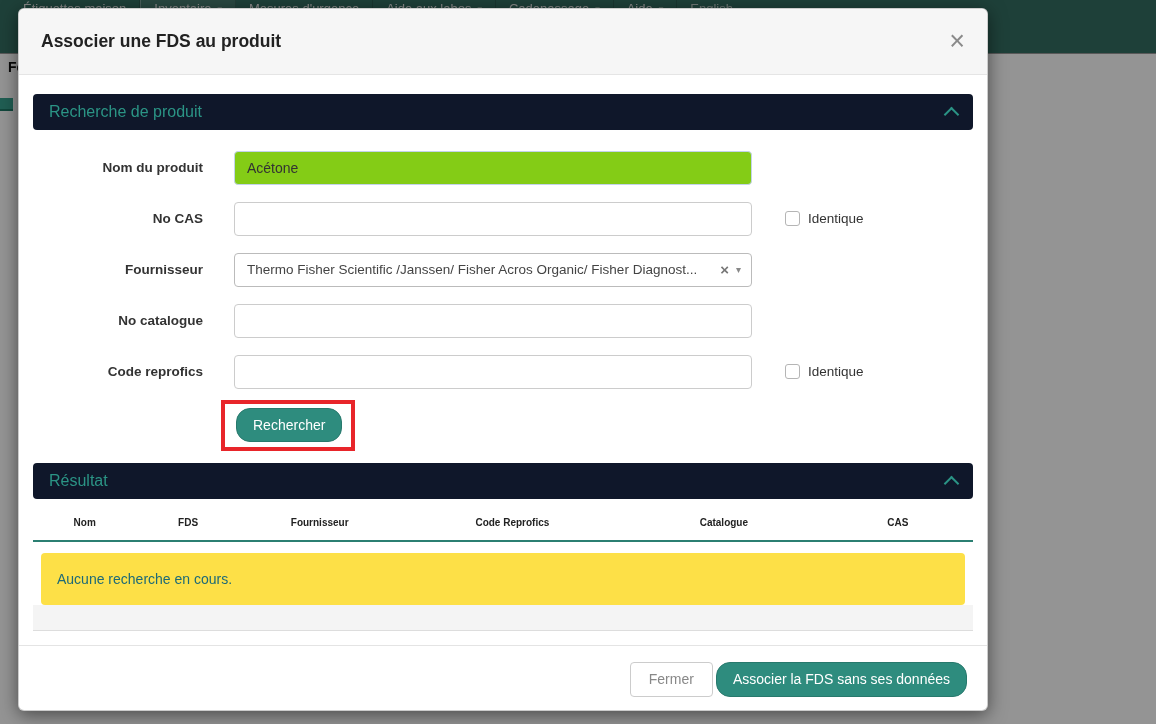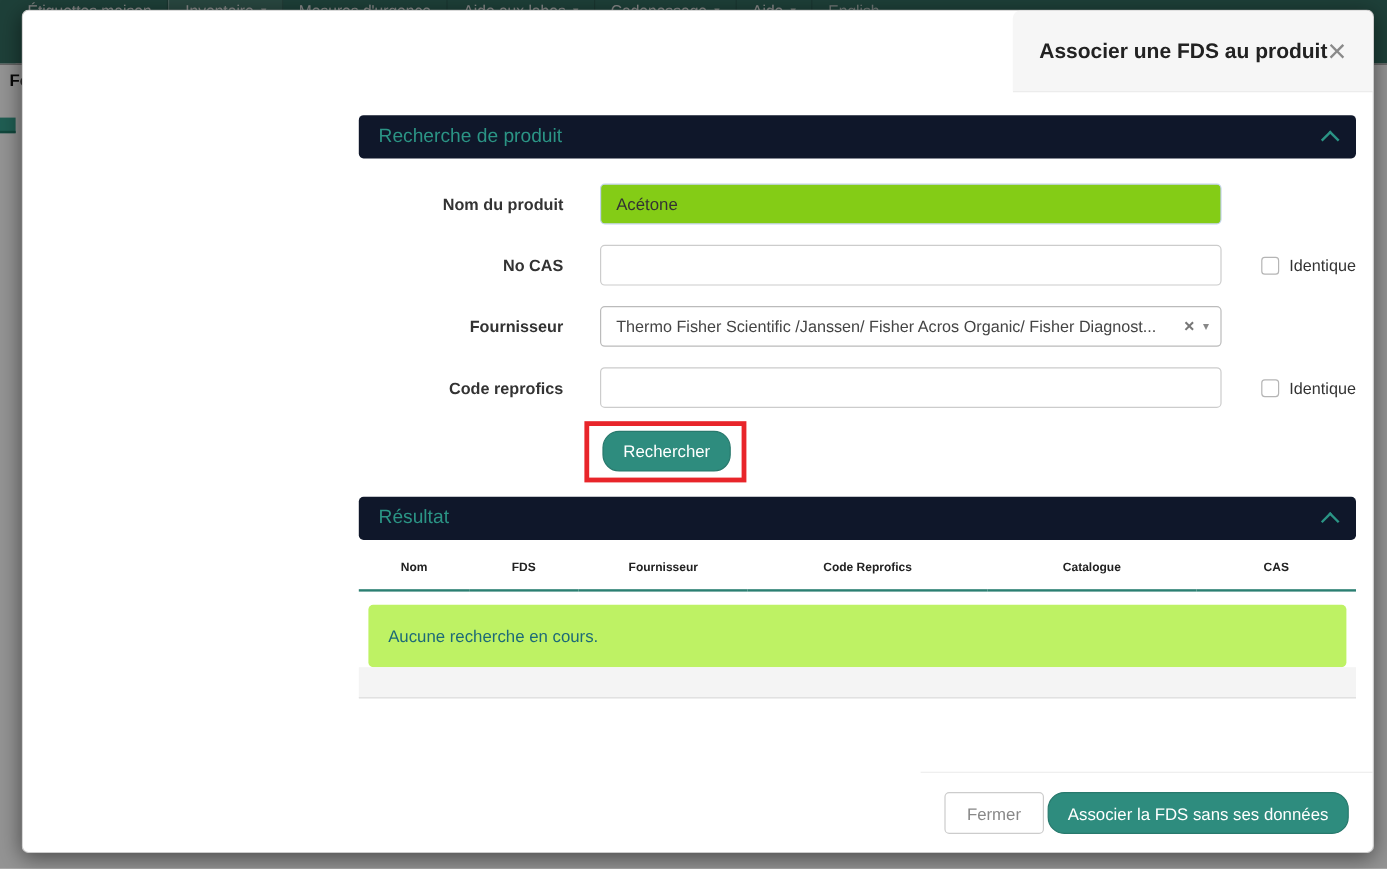--- a/index.html
+++ b/index.html
@@ -29,23 +29,23 @@
   .f10{ left:1; top:627; font-size:15px; font-weight:bold; }
   .bg-bottom-row { position:absolute; left:0; top:711; right:0; height:45px; background:#fff;
                    border-top:1px solid #999; display:flex; align-items:flex-start; }
   .bg-bottom-label { width:112px; padding:5px 8px; font-weight:bold; font-size:14px; color:#111; }
   .bg-bottom-value { border-left:1px solid #ccc; padding:5px 14px; font-size:14px; color:#333; }
 
   
   .backdrop { position:absolute; inset:0; background:rgba(0,0,0,0.42); z-index:5; }
 
   
-  .modal { position:absolute; left:18px; top:8px; width:1127px; height:703px; z-index:10;
+  .modal { position:absolute; left:18px; top:8px; width:970px; height:703px; z-index:10;
            background:#fff; border-radius:6px; box-shadow:0 4px 18px rgba(0,0,0,0.5);
-           display:flex; flex-direction:column; border:1px solid rgba(0,0,0,0.2);align-items:flex-end; }
+           display:flex; flex-direction:column; border:1px solid rgba(0,0,0,0.2); }
   .modal-header { height:68px; background:#F6F6F6; border-bottom:1px solid #E5E5E5;
                   border-radius:6px 6px 0 0; display:flex; align-items:center;
                   justify-content:space-between; padding:0 22px; }
   .modal-title { font-size:17.5px; font-weight:bold; color:#222; }
   .modal-close { font-size:27px; font-weight:300; color:#8A8A8A; line-height:20px; cursor:pointer; }
   .modal-body { flex:1; padding:19px 14px 0 14px; }
 
   .section-header { height:36px; background:#0f172a; border-radius:4px; display:flex;
                     align-items:center; justify-content:space-between; padding:0 16px; cursor:pointer; }
   .section-title { color:#2B9485; font-size:16px; }
@@ -71,21 +71,21 @@
   .search-btn-outline { display:inline-block; border:4px solid #E8252A; margin-left:188px;
                         padding:4px 9px 5px 11px; margin-top:-6px; }
   .btn-teal { background:#2E8C7E; color:#fff; border:1px solid #28796D; border-radius:14px;
               font-size:14px; height:34px; padding:0 16px; cursor:pointer;
               font-family:"Liberation Sans",sans-serif; }
 
   .result-wrap { margin-top:12px; }
   .result-table { width:100%; border-collapse:collapse; margin-top:6px; }
   .result-table th { font-size:10px; font-weight:bold; color:#222; text-align:center;
                      height:36px; border-bottom:2px solid #2B7F72; }
-  .alert-info { margin:11px 8px 0 8px; height:52px; background:#bef264; border-radius:4px;
+  .alert-info { margin:11px 8px 0 8px; height:52px; background:#fde047; border-radius:4px;
                 display:flex; align-items:center; padding-left:16px;
                 font-size:14px; color:#1D6A77; }
   .panel-strip { height:26px; background:#F4F4F4; border-bottom:1px solid #DDD; margin-top:0; }
 
   .modal-footer { height:67px; border-top:1px solid #E4E4E4; display:flex; justify-content:flex-end;
                   align-items:flex-start; gap:3px; padding:16px 20px 0 20px; margin-top:14px;
                   border-radius:0 0 6px 6px; }
   .btn-light { background:#fff; color:#888; border:1px solid #CCC; border-radius:4px;
                font-size:14px; height:35px; padding:0 18px; cursor:pointer;
                font-family:"Liberation Sans",sans-serif; }
@@ -177,20 +177,24 @@
 
       <div class="form-row">
         <div class="form-label">Fournisseur</div>
         <div class="select-box">
           <span class="select-text">Thermo Fisher Scientific /Janssen/ Fisher Acros Organic/ Fisher Diagnost...</span>
           <span class="select-clear">×</span>
           <span class="select-caret">▾</span>
         </div>
       </div>
 
+      <div class="form-row">
+        <div class="form-label">No catalogue</div>
+        <input class="txt" type="text" value="" style="">
+      </div>
 
       <div class="form-row">
         <div class="form-label">Code reprofics</div>
         <input class="txt" type="text" value="" style="">
         <div class="check-group">
           <span class="checkbox"></span>
           <span class="check-label">Identique</span>
         </div>
       </div>
 

